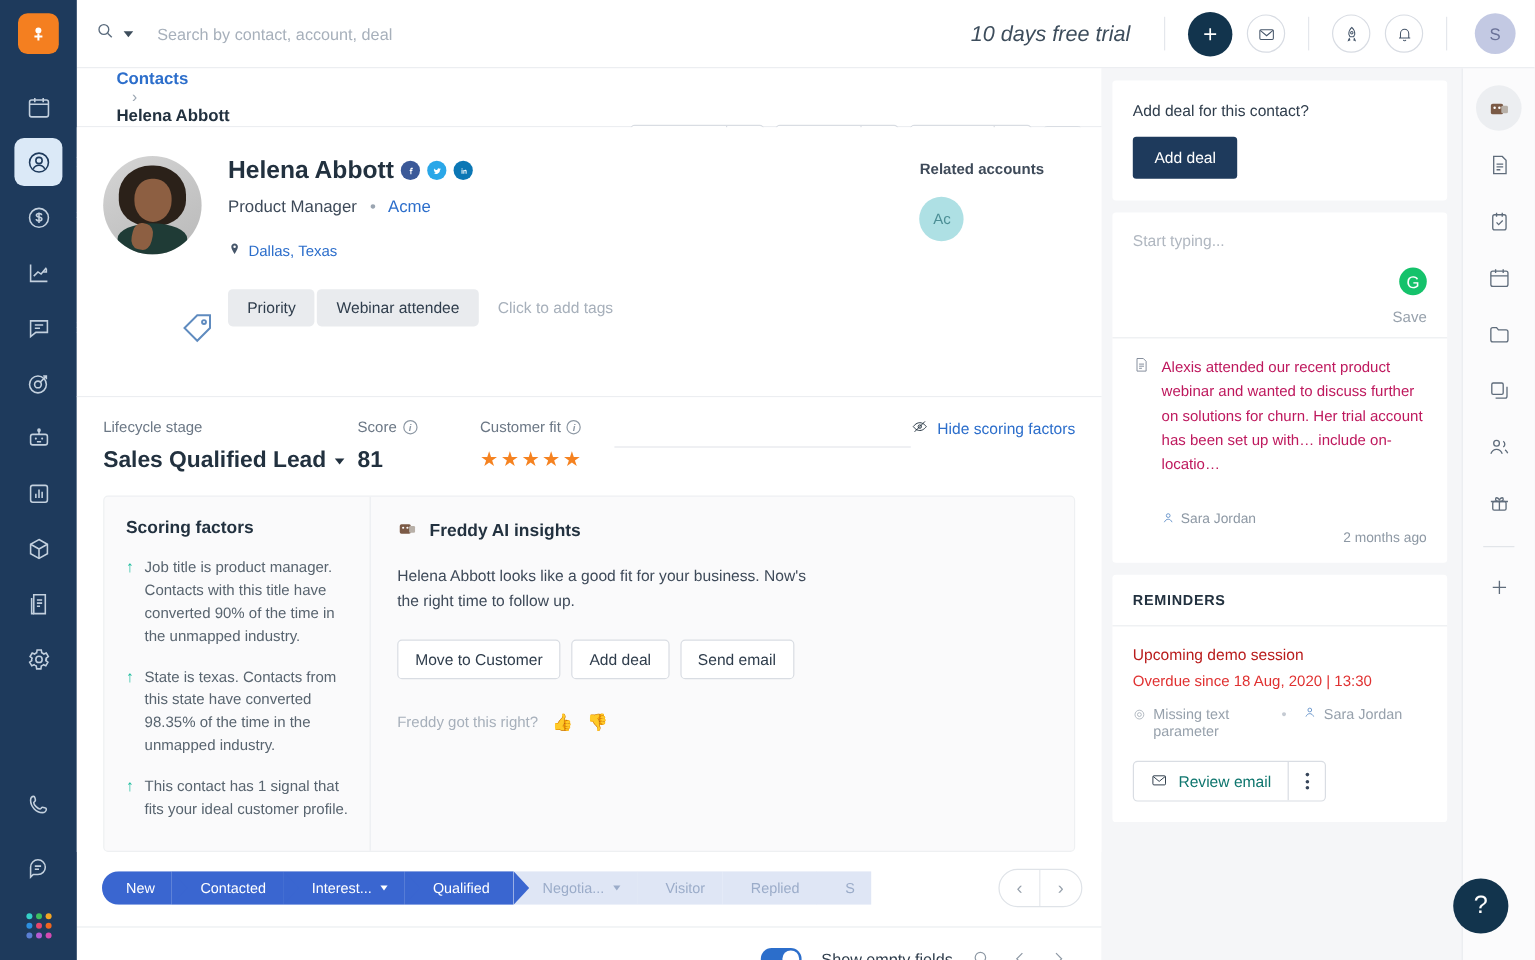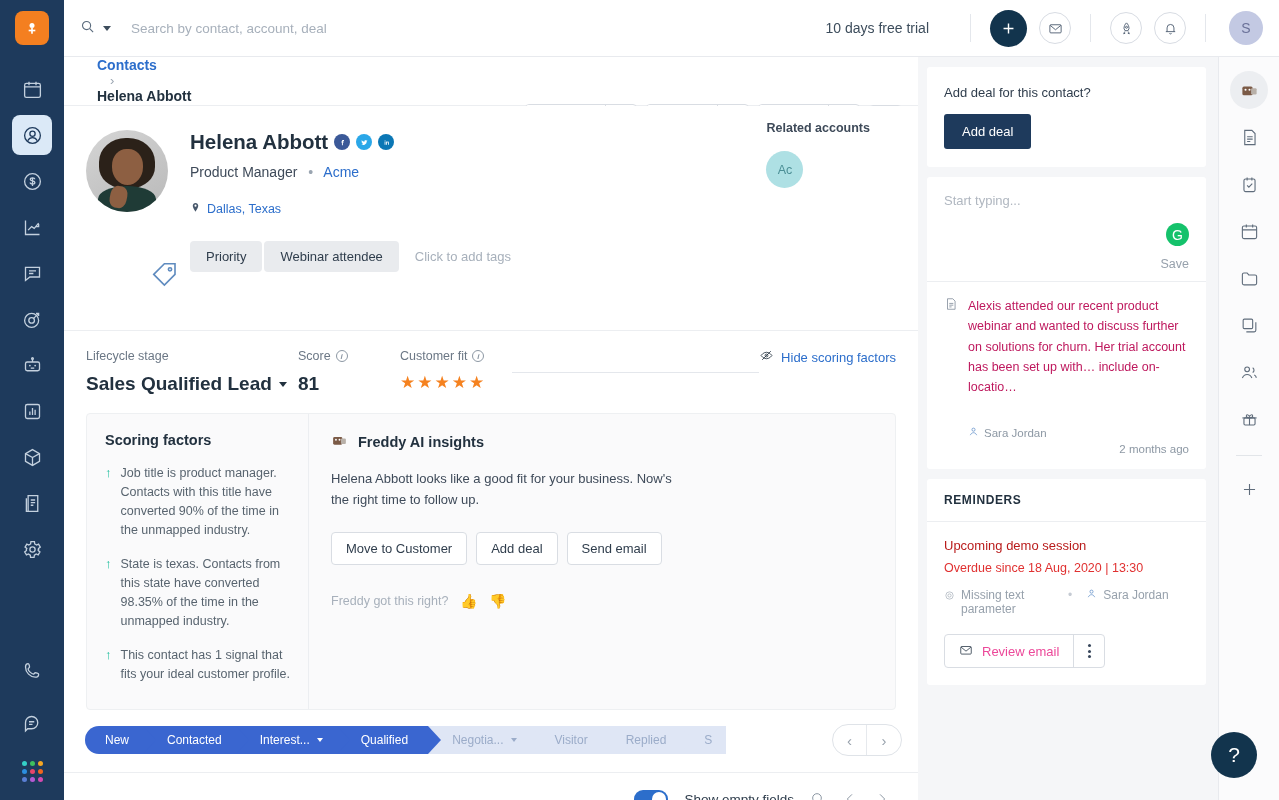--- a/index.html
+++ b/index.html
@@ -51,21 +51,21 @@
   .search-zone { display: flex; align-items: center; gap: 8px; flex: 1; }
   .search-zone svg { width: 15px; height: 15px; stroke: #5a6b7d; fill: none; stroke-width: 1.8; }
   .caret-sm { width: 0; height: 0; border-left: 4px solid transparent; border-right: 4px solid transparent;
      border-top: 5px solid #3d4d5c; cursor: pointer; }
   .search-input {
     border: none; outline: none; font-size: 13.5px; color: #2c3e50;
     width: 420px; margin-left: 12px; font-family: "Liberation Sans", sans-serif; background: transparent;
   }
   .search-input::placeholder { color: #a7b0bb; }
   .topbar-right { display: flex; align-items: center; gap: 0; }
-  .trial { font-size: 14px; color: #3d4d5c; margin-right: 28px; }
+  .trial { font-size: 18px; font-style: italic; color: #3d4d5c; margin-right: 15px; }
   .vsep { width: 1px; height: 28px; background: #e4e7ec; margin: 0 13px; }
   .circ-btn {
     width: 32px; height: 32px; border-radius: 50%; border: 1px solid #d8dce3;
     display: flex; align-items: center; justify-content: center; cursor: pointer; background: #fff;
     margin: 0 6px;
   }
   .circ-btn svg { width: 15px; height: 15px; stroke: #46566a; fill: none; stroke-width: 1.4; }
   .plus-btn { width: 37px; height: 37px; border-radius: 50%; background: #12344d; border: none; }
   .plus-btn svg { stroke: #fff; width: 17px; height: 17px; stroke-width: 2; }
   .avatar-s {
@@ -147,21 +147,21 @@
   .ploc { font-size: 12.5px; color: #2c6ecb; margin-top: 21px; display: flex; align-items: center; gap: 6px; cursor: pointer; }
   .ploc svg { width: 11px; height: 13px; fill: #46566a; }
   .tagrow { display: flex; align-items: center; margin-top: 24px; }
   .tagicon { position: absolute; left: 86px; bottom: 36px; }
   .tagicon svg { width: 30px; height: 30px; stroke: #5f8bbf; fill: none; stroke-width: 1.3; }
   .tag {
     background: #e9ebee; border-radius: 4px; padding: 8px 16px; font-size: 13px;
     color: #2f3d4c; margin-right: 2px; cursor: pointer;
   }
   .tag-hint { color: #a7b0bb; font-size: 13px; margin-left: 14px; cursor: pointer; }
-  .related { position: absolute; right: 48px; top: 15px; text-align: center; }
+  .related { position: absolute; right: 48px; top: 28px; text-align: center; }
   .related-lbl { font-size: 12.5px; font-weight: bold; color: #3e4a59; }
   .acct-av {
     width: 37px; height: 37px; border-radius: 50%; background: #aee0e4; margin-top: 16px;
     display: flex; align-items: center; justify-content: center; font-size: 12.5px; color: #4c8f96; cursor: pointer;
   }
 
   
   .scorecard { background: #fff; padding: 18px 22px 0 22px; position: relative; flex: 1; }
   .score-top { display: flex; align-items: flex-start; }
   .sc-col { margin-right: 0; }
@@ -292,21 +292,21 @@
   .rem-over { font-size: 12.5px; color: #e03131; margin-top: 8px; }
   .rem-meta { display: flex; margin-top: 13px; font-size: 12px; color: #97a1ac; align-items: flex-start; gap: 0; }
   .rem-meta .mi { display: flex; gap: 6px; align-items: flex-start; max-width: 110px; }
   .rem-meta .mi svg { width: 11px; height: 11px; stroke: #97a1ac; fill: none; stroke-width: 1.3; margin-top: 2px; flex:0 0 11px;}
   .rem-meta .sep { margin: 0 14px; color: #c5cbd3; }
   .rem-meta .owner { display: flex; gap: 6px; align-items: center; }
   .rem-meta .owner svg { width: 11px; height: 11px; stroke: #4a7fc1; fill: none; stroke-width: 1.4; }
   .rem-btns { display: flex; margin-top: 18px; border: 1px solid #d9dde3; border-radius: 4px;
      width: fit-content; overflow: hidden; }
   .rem-btn { display: flex; align-items: center; gap: 9px; padding: 0 14px; height: 32px;
-     font-size: 13px; color: #ec4899; cursor: pointer; }
+     font-size: 13px; color: #0f766e; cursor: pointer; }
   .rem-btn svg { width: 14px; height: 14px; stroke: #2f3d4c; fill: none; stroke-width: 1.4; }
   .rem-more { width: 31px; border-left: 1px solid #d9dde3; display: flex; align-items: center;
      justify-content: center; cursor: pointer; }
 
   .helpbtn {
     position: absolute; right: 22px; bottom: 22px; width: 46px; height: 46px; border-radius: 50%;
     background: #12344d; color: #fff; display: flex; align-items: center; justify-content: center;
     font-size: 21px; cursor: pointer; z-index: 50;
   }
 </style>

